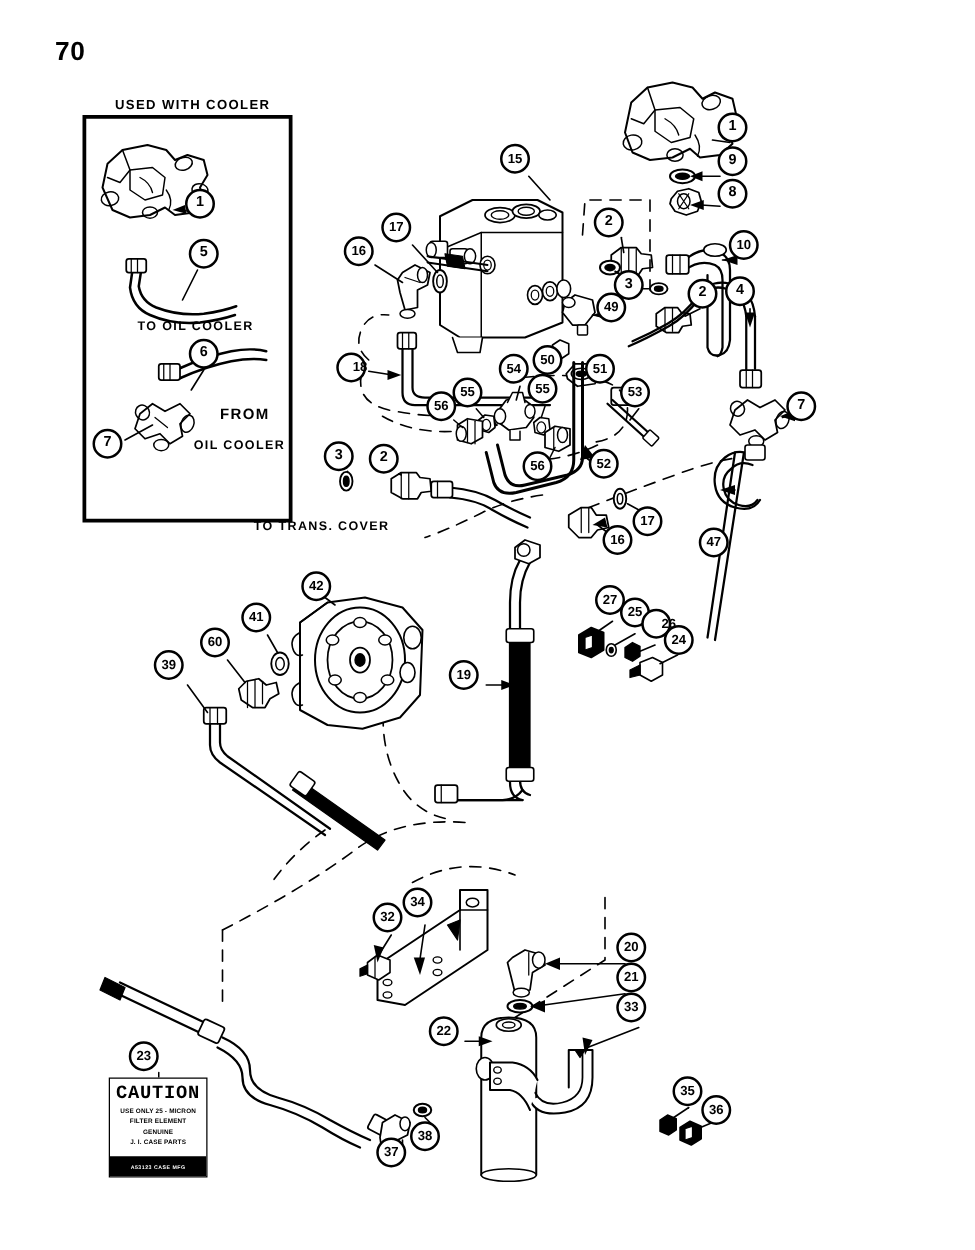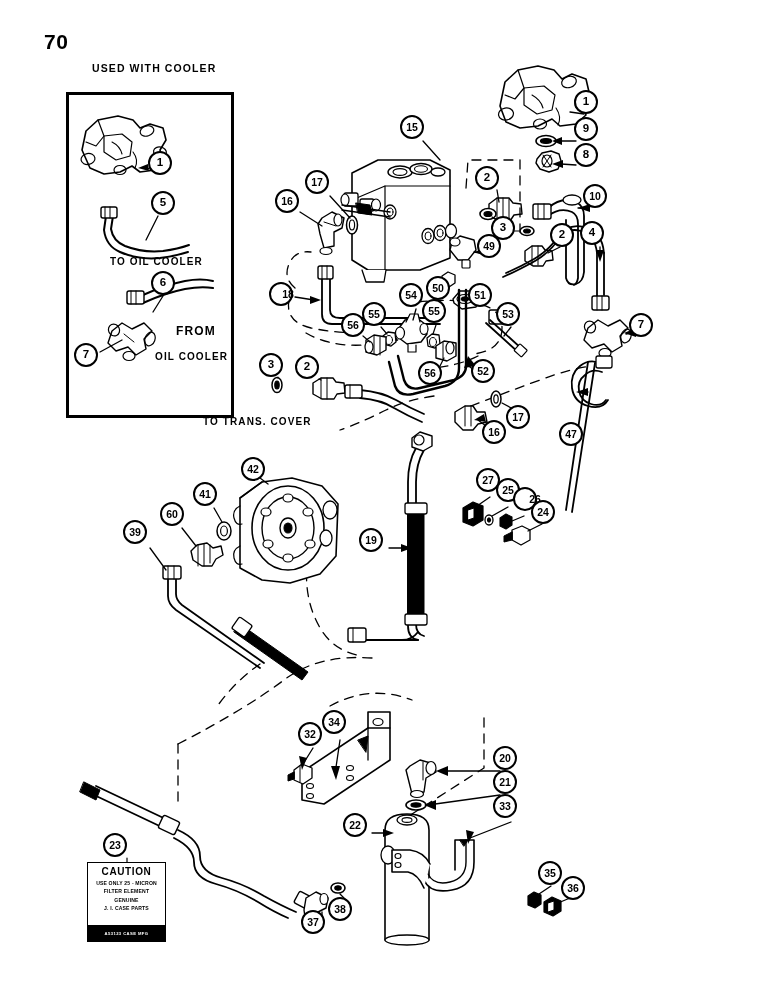--- a/index.html
+++ b/index.html
@@ -27,42 +27,42 @@
     z-index:8;
   }
   .callout.small{font-size:10.5px;}
 
   
   .lbl{
     position:absolute;font-weight:bold;
     font-family:"Liberation Sans", sans-serif;
     letter-spacing:1.1px;white-space:nowrap;z-index:7;
   }
-  #inset-title{left:92px;top:62px;font-size:10.5px;}
+  #inset-title{left:92px;top:78px;font-size:10.5px;}
   #to-oil-cooler{left:110px;top:256px;font-size:10px;}
   #from-line1{left:176px;top:324px;font-size:12px;}
   #from-line2{left:155px;top:351px;font-size:10px;}
   #to-trans-cover{left:203px;top:416px;font-size:10px;}
 
   
   #inset-box{
     position:absolute;left:66px;top:92px;width:162px;height:320px;
     border:3px solid #000;background:transparent;z-index:2;
   }
 
   
   #caution-decal{
     position:absolute;left:87px;top:862px;width:79px;height:80px;
     border:1.5px solid #000;background:#fff;z-index:6;
     display:flex;flex-direction:column;align-items:center;
     box-sizing:border-box;overflow:hidden;
   }
   #caution-decal .ct{
-    font-size:10px;font-weight:bold;letter-spacing:0.6px;margin-top:3px;
-    font-family:Liberation Sans, sans-serif;
+    font-size:15px;font-weight:bold;letter-spacing:0.6px;margin-top:3px;
+    font-family:Liberation Mono, monospace;
   }
   #caution-decal .cl{
     font-size:5.1px;font-weight:bold;letter-spacing:0.15px;margin-top:2.6px;
     font-family:"Liberation Sans", sans-serif;text-align:center;
   }
   #caution-decal .cbar{
     margin-top:auto;width:100%;height:16px;background:#000;
     color:#fff;font-size:4.2px;font-weight:bold;letter-spacing:0.4px;
     display:flex;align-items:center;justify-content:center;
   }

